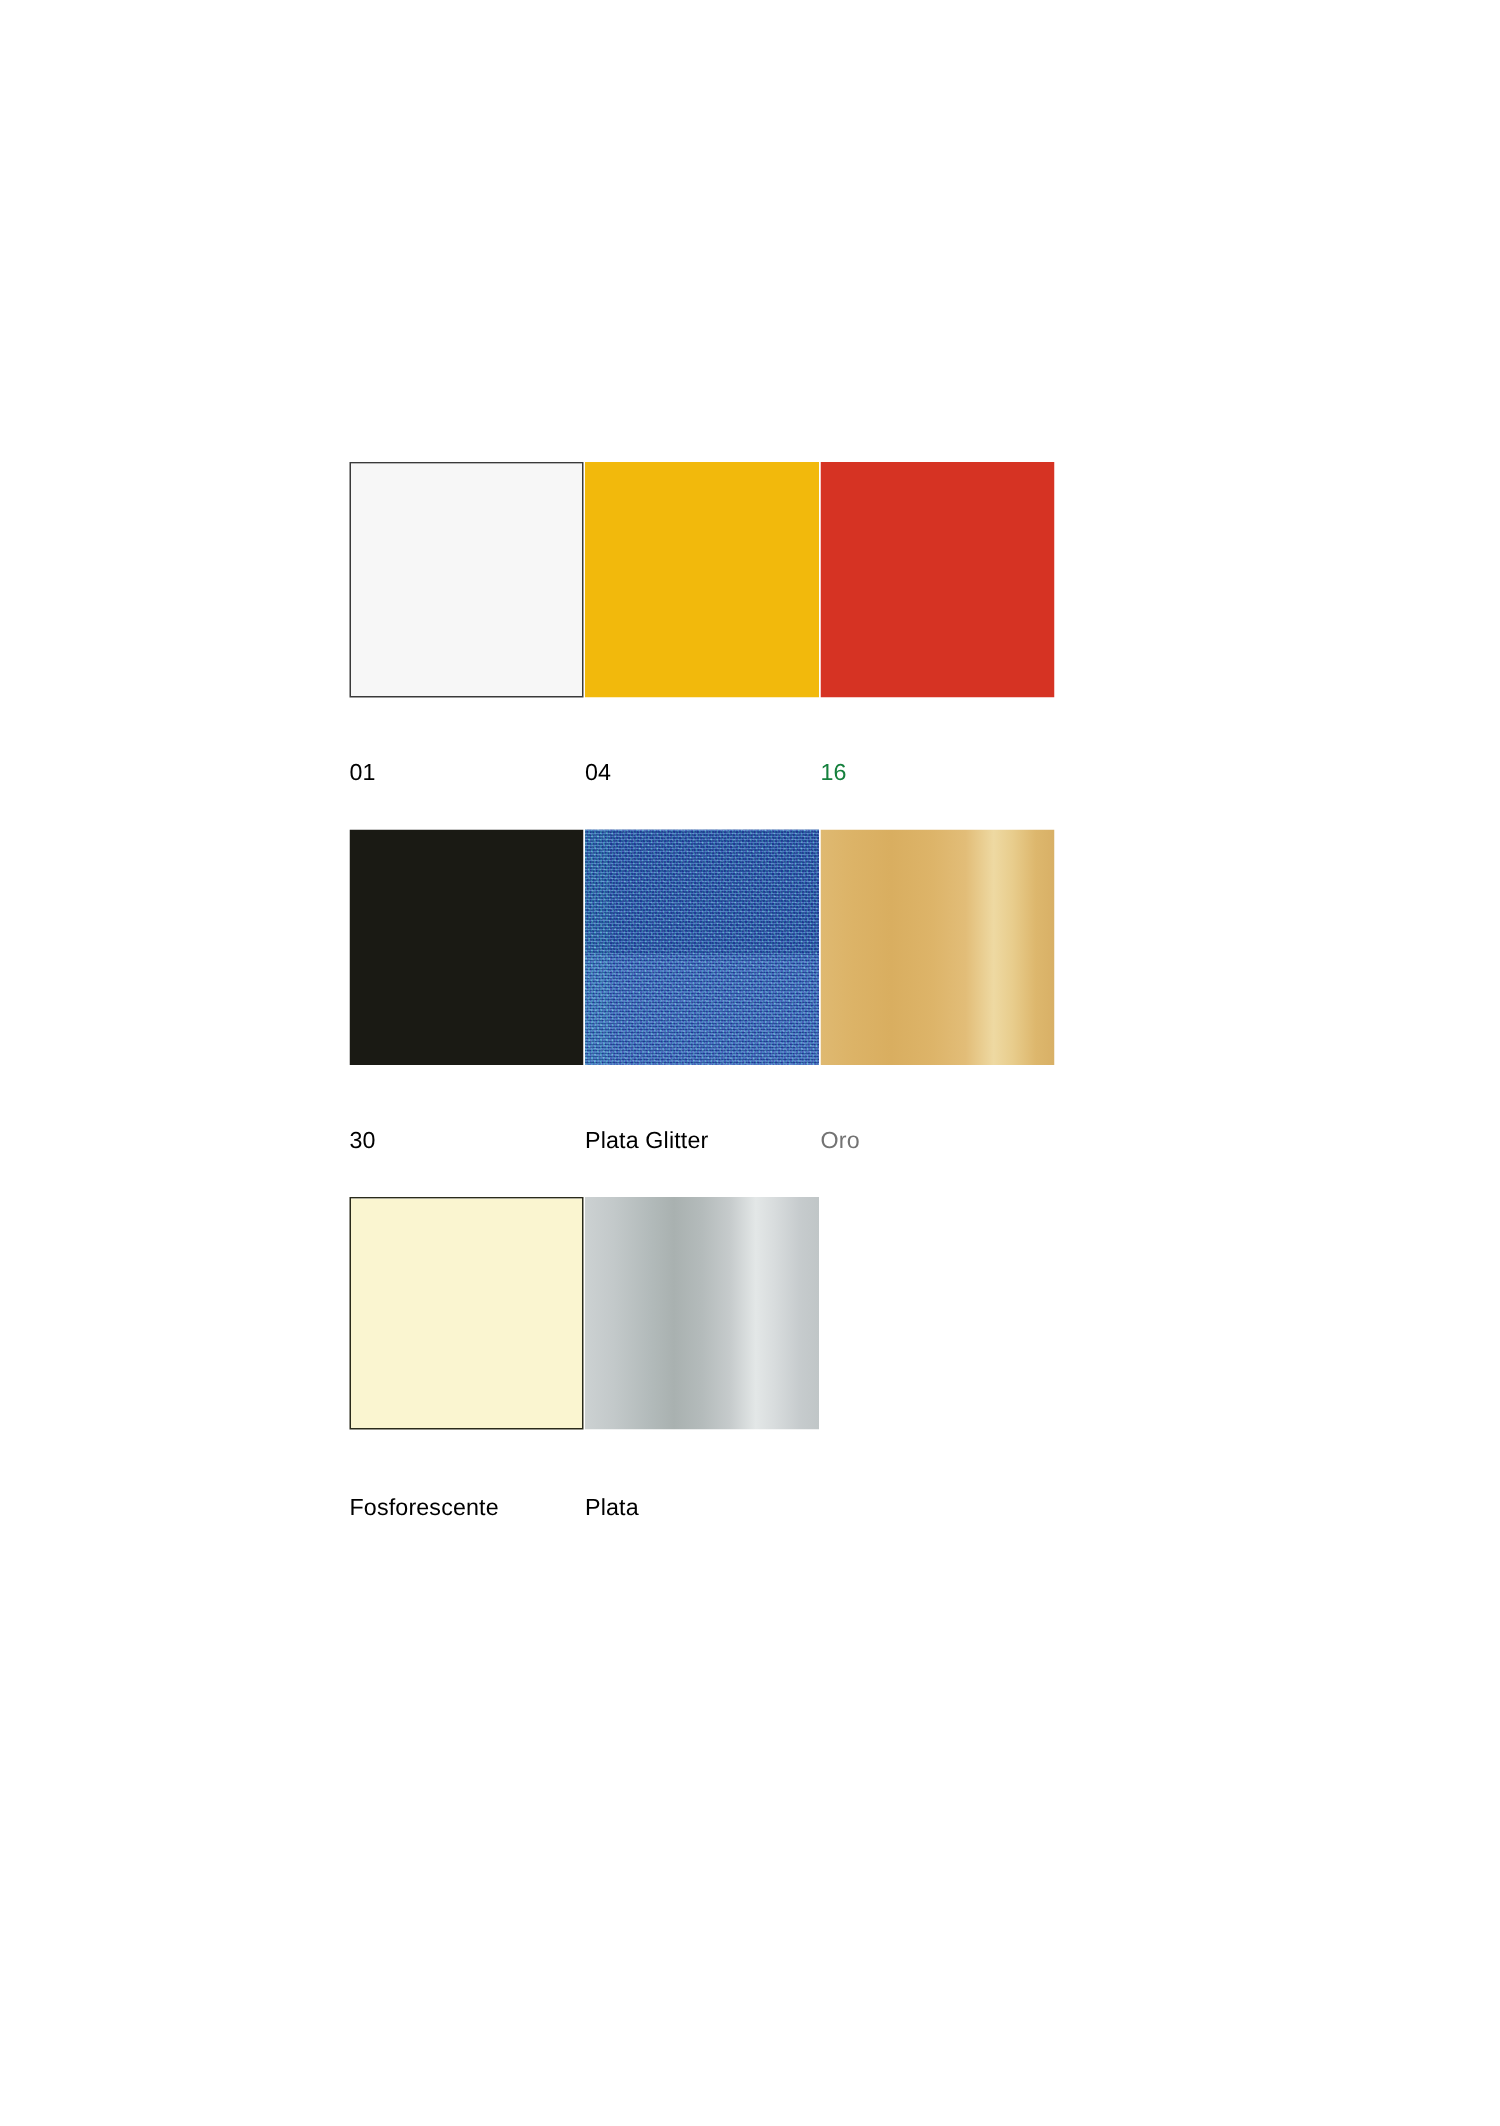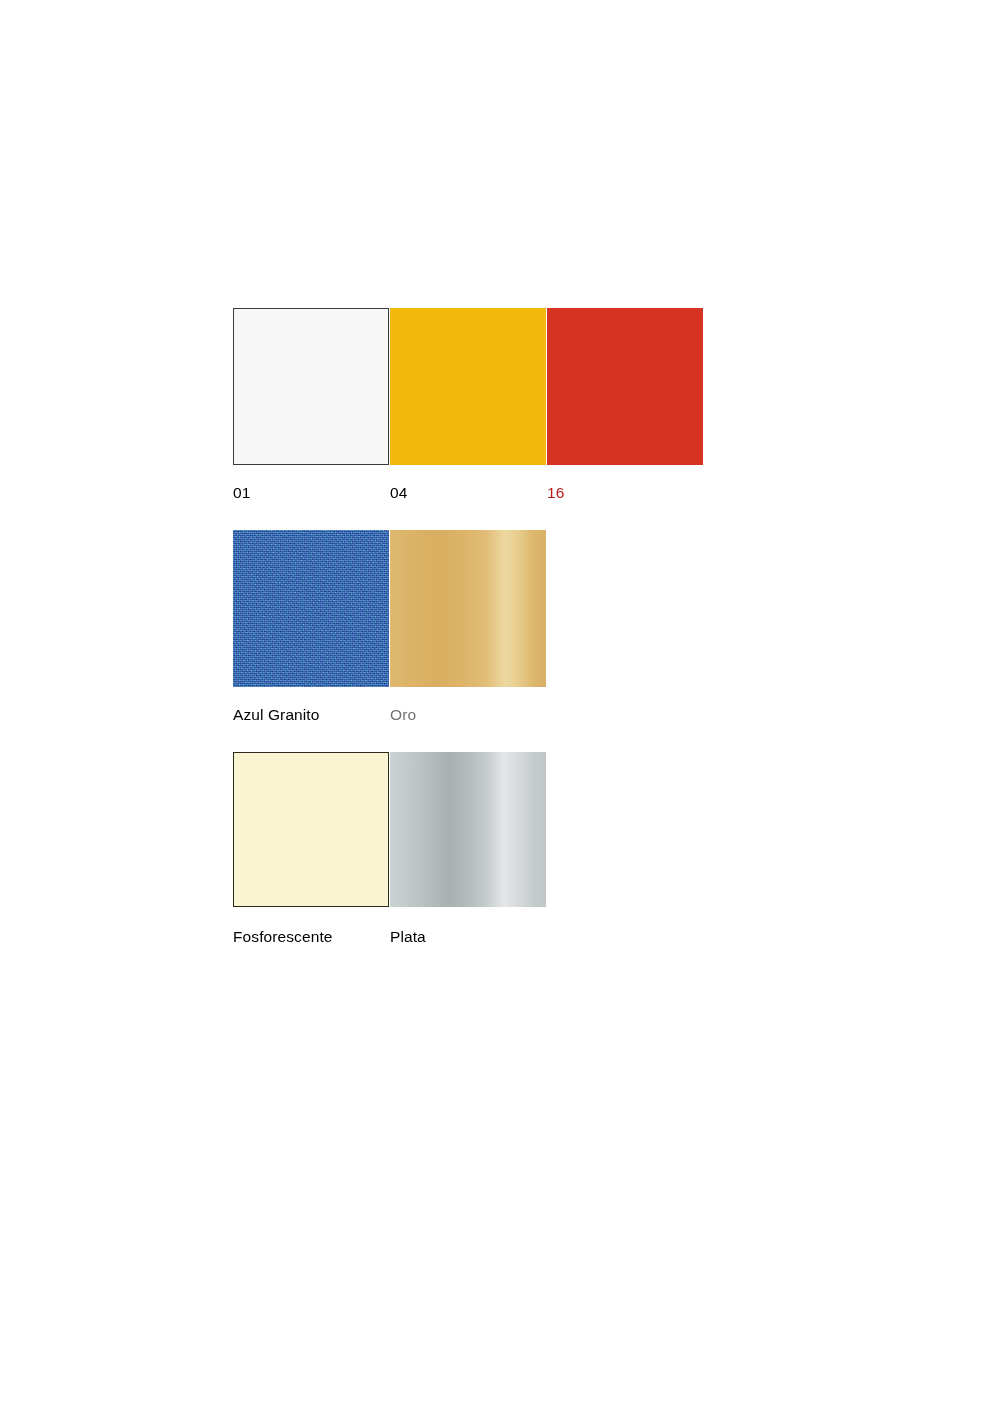--- a/index.html
+++ b/index.html
@@ -37,20 +37,21 @@
     flex-direction: row;
     gap: 29px;
     margin-bottom: 28px;
   }
 
   .swatch-cell {
     width: 128px;
     display: flex;
     flex-direction: column;
     align-items: flex-start;
+    gap: 23px;
   }
 
   .swatch-chip {
     width: 156px;
     height: 157px;
     box-sizing: border-box;
     position: relative;
     overflow: hidden;
   }
 
@@ -162,31 +163,37 @@
       <div class="swatch-cell">
         <div class="swatch-chip">
           <div class="fill-solid" style="background: rgb(242, 185, 12);"></div>
         </div>
         <div class="swatch-label" style="color: rgb(0, 0, 0);">04</div>
       </div>
       <div class="swatch-cell">
         <div class="swatch-chip">
           <div class="fill-solid" style="background: rgb(214, 51, 35);"></div>
         </div>
-        <div class="swatch-label" style="color: #b91c1c;">16</div>
+        <div class="swatch-label" style="color: #15803d;">16</div>
       </div>
     </div>
 
 
     <div class="swatch-row">
       <div class="swatch-cell">
         <div class="swatch-chip">
+          <div class="fill-solid" style="background: rgb(26, 26, 20);"></div>
+        </div>
+        <div class="swatch-label" style="color: rgb(0, 0, 0);">30</div>
+      </div>
+      <div class="swatch-cell">
+        <div class="swatch-chip">
           <div class="fill-glitter"></div>
         </div>
-        <div class="swatch-label" style="color: rgb(0, 0, 0);">Azul Granito</div>
+        <div class="swatch-label" style="color: rgb(0, 0, 0);">Plata Glitter</div>
       </div>
       <div class="swatch-cell">
         <div class="swatch-chip">
           <div class="fill-oro"></div>
         </div>
         <div class="swatch-label" style="color: #737373;">Oro</div>
       </div>
     </div>
 
     <div class="swatch-row row-last">

